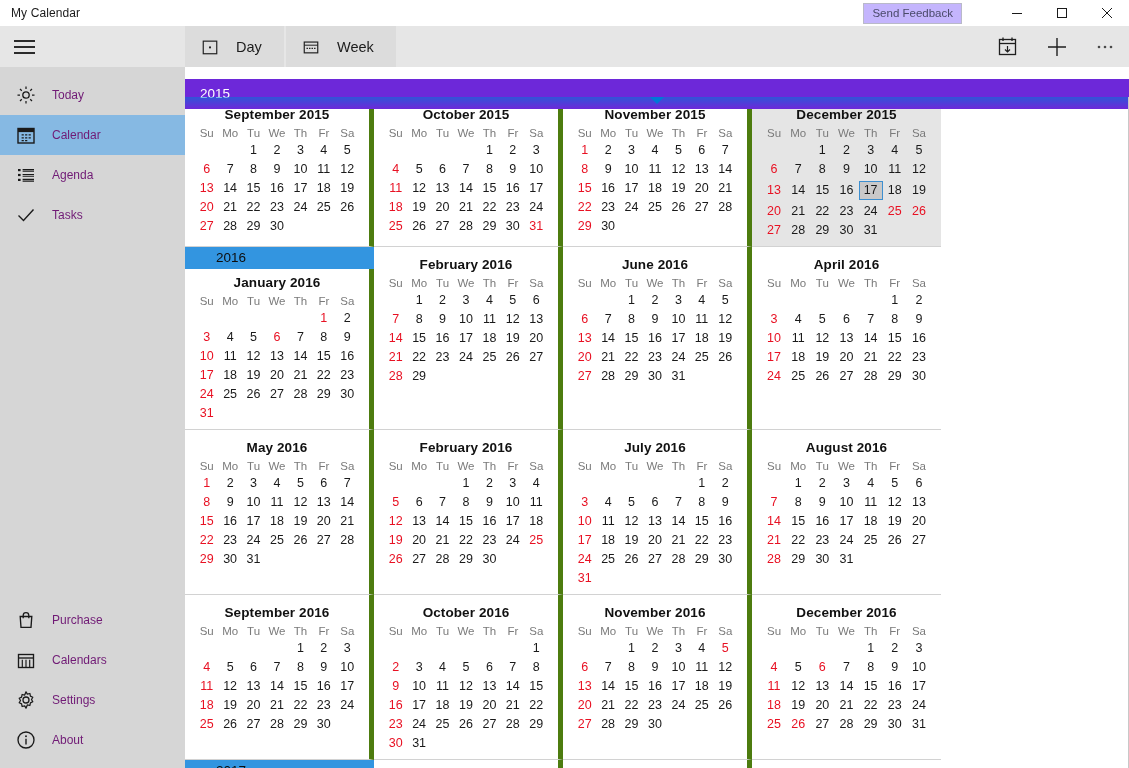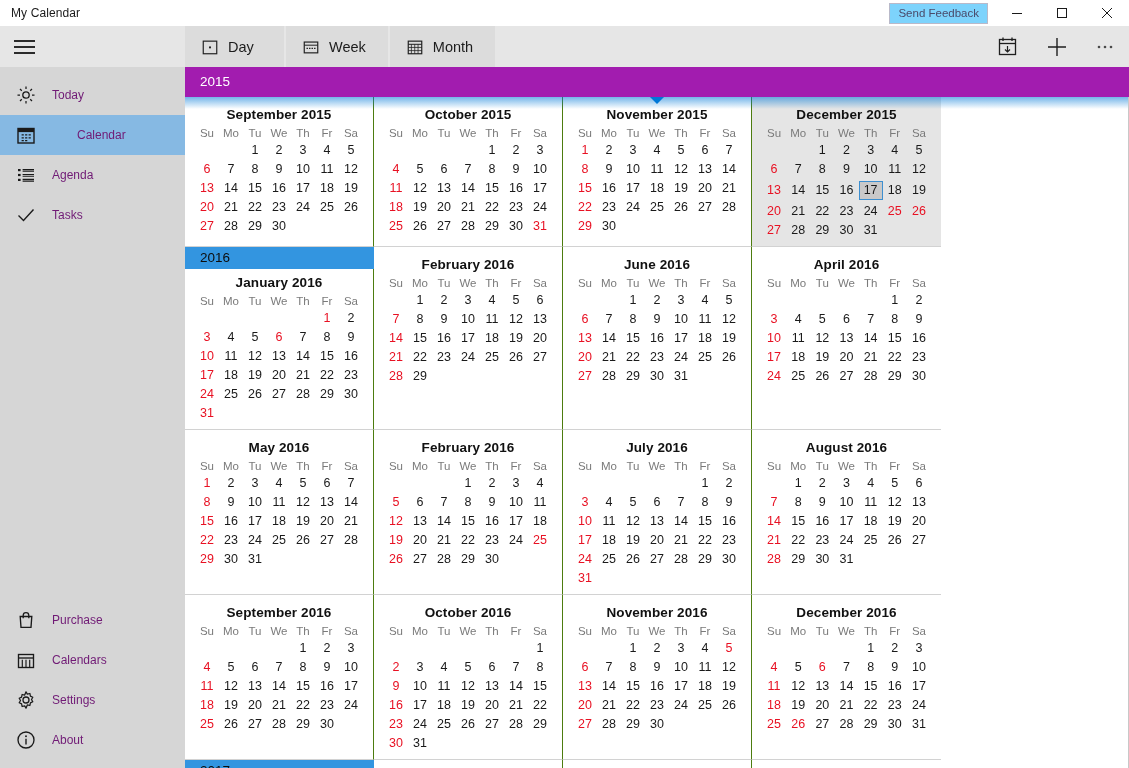--- a/index.html
+++ b/index.html
@@ -27,24 +27,24 @@
   .titlebar-title {
     font-size: 12px; color: #1a1a1a;
     padding-left: 11px; letter-spacing: 0.1px;
   }
   .titlebar-right {
     margin-left: auto; display: flex; align-items: stretch; height: 26px;
   }
   .feedback-btn {
     font-size: 11.5px; color: #4a4a6a;
     border: 1px solid #b9b9c9;
-    background: #7dd3fc;
+    background: #c4b5fd;
     padding: 2px 8px 3px 8px;
     align-self: center;
-    margin-right: 6px;
+    margin-right: 32px;
     line-height: 14px;
     cursor: pointer;
   }
   .winbtn {
     width: 45px; height: 26px;
     display: flex; align-items: center; justify-content: center;
     cursor: pointer;
   }
   .winbtn svg { display: block; }
 
@@ -58,21 +58,21 @@
   .hamburger {
     width: 48px; display: flex; align-items: center; justify-content: center;
     cursor: pointer;
   }
   .ham-lines { width: 21px; }
   .ham-lines span {
     display: block; height: 2px; background: #2b2b2b; margin: 4px 0;
   }
   .viewtabs { display: flex; align-items: stretch; margin-left: 137px; }
   .viewtab {
-    display: flex; align-items: center; gap: 9px;
+    display: flex; align-items: center; gap: 17px;
     padding: 0 22px 0 16px;
     background: #dcdcdc;
     margin-right: 2px;
     cursor: pointer;
     min-width: 99px;
   }
   .viewtab .tl { font-size: 14.5px; color: #1c1c1c; }
   .viewtab.active { background: #0078d7; }
   .viewtab.active .tl { color: #ffffff; }
   .cmd-right { margin-left: auto; display: flex; align-items: stretch; }
@@ -91,34 +91,34 @@
     background: #d6d6d6;
     display: flex; flex-direction: column;
     position: relative; z-index: 5;
   }
   .nav-top { padding-top: 8px; }
   .nav-bottom { margin-top: auto; padding-bottom: 8px; }
   .navitem {
     height: 40px; display: flex; align-items: center;
     cursor: pointer;
   }
-  .navitem.selected { background: #86b9e3; gap: 25px; }
+  .navitem.selected { background: #86b9e3; }
   .nav-ic {
     width: 52px; display: flex; align-items: center; justify-content: center;
   }
   .nav-lbl { font-size: 12px; color: #701a75; }
 
   
   .content {
     flex: 1; position: relative; background: #ffffff;
     overflow: hidden;
   }
   .yearbar {
-    position: absolute; left: 0; right: 0; top: 0;
-    height: 30px; background: #a21caf;
+    position: absolute; left: 0; right: 0; top: 12px;
+    height: 30px; background: #6d28d9;
     z-index: 4;
   }
   .yearbar .ylbl {
     font-size: 13.5px; color: #ffffff;
     padding: 7px 0 0 15px; display: block;
   }
   .yearbar-fade {
     position: absolute; left: 0; right: 0; top: 30px; height: 12px;
     background: linear-gradient(to bottom, rgba(0,120,215,0.55), rgba(0,120,215,0));
     z-index: 4; pointer-events: none;
@@ -131,21 +131,21 @@
     border-top: 7px solid #0078d7;
     z-index: 5;
   }
 
   .grid { position: absolute; left: 0; top: 30px; right: 0; bottom: 0; }
   .mrow { display: flex; position: relative; }
   .mcell {
     width: 189px; min-width: 189px;
     padding: 10px 10px 6px 10px;
     position: relative;
-    border-right: 1px solid #4d7c0f;
+    border-right: 5px solid #4d7c0f;
     border-bottom: 1px solid #d2d2d2;
   }
   .mcell.current { background: #e5e5e5; }
   .mcell.lastcol { border-right: none; }
   .mtitle {
     text-align: center; font-size: 13.5px; font-weight: bold;
     color: #111111; margin-bottom: 4px; letter-spacing: 0.1px;
   }
   table.mtab {
     width: 100%; border-collapse: collapse;
@@ -170,20 +170,21 @@
     padding: 1px 4px;
     min-width: 0;
   }
 
   
   .yearsec {
     position: absolute; left: 0; top: 0;
     width: 189px; height: 22px;
     background: #3395e0;
     z-index: 3;
+    padding-left: 16px;
   }
   .yearsec span {
     font-size: 13.5px; color: #0d0d0d; padding-left: 15px;
     line-height: 22px; display: block;
   }
   .mcell.hasyear { padding-top: 28px; }
   .mcell.hasyear .mtitle { margin-top: 0; }
 
   
   .scrolledge {
@@ -238,30 +239,20 @@
         </div>
         <div class="viewtab">
           <span style="display: flex;">
             <svg width="18" height="18" viewBox="0 0 20 20">
               <rect x="2.5" y="4.5" width="15" height="12" fill="none" stroke="#1f1f1f" stroke-width="1.3"></rect>
               <path d="M2.5 8 H17.5" stroke="#1f1f1f" stroke-width="1.1"></path>
               <path d="M5 11.5 h1.6 M7.8 11.5 h1.6 M10.6 11.5 h1.6 M13.4 11.5 h1.6" stroke="#1f1f1f" stroke-width="1.3"></path>
             </svg>
           </span>
           <span class="tl">Week</span>
-        </div>
-        <div class="viewtab">
-          <span style="display: flex;">
-            <svg width="18" height="18" viewBox="0 0 20 20">
-              <rect x="2.5" y="3.5" width="15" height="14" fill="none" stroke="#1f1f1f" stroke-width="1.3"></rect>
-              <path d="M2.5 7 H17.5" stroke="#1f1f1f" stroke-width="1.1"></path>
-              <path d="M6 7 V17.5 M9.7 7 V17.5 M13.4 7 V17.5 M2.5 10.5 H17.5 M2.5 14 H17.5" stroke="#1f1f1f" stroke-width="0.85"></path>
-            </svg>
-          </span>
-          <span class="tl">Month</span>
         </div>
       </div>
     <div class="cmd-right">
       <div class="cmdicon wide">
         <svg width="21" height="21" viewBox="0 0 21 21">
           <rect x="2.5" y="3.5" width="16" height="15" fill="none" stroke="#1f1f1f" stroke-width="1.3"></rect>
           <path d="M2.5 7.5 H18.5" stroke="#1f1f1f" stroke-width="1.3"></path>
           <path d="M6 1.5 V5 M15 1.5 V5" stroke="#1f1f1f" stroke-width="1.3"></path>
           <path d="M10.5 10 V16 M8 13.5 L10.5 16 L13 13.5" stroke="#1f1f1f" stroke-width="1.2" fill="none"></path>
         </svg>

